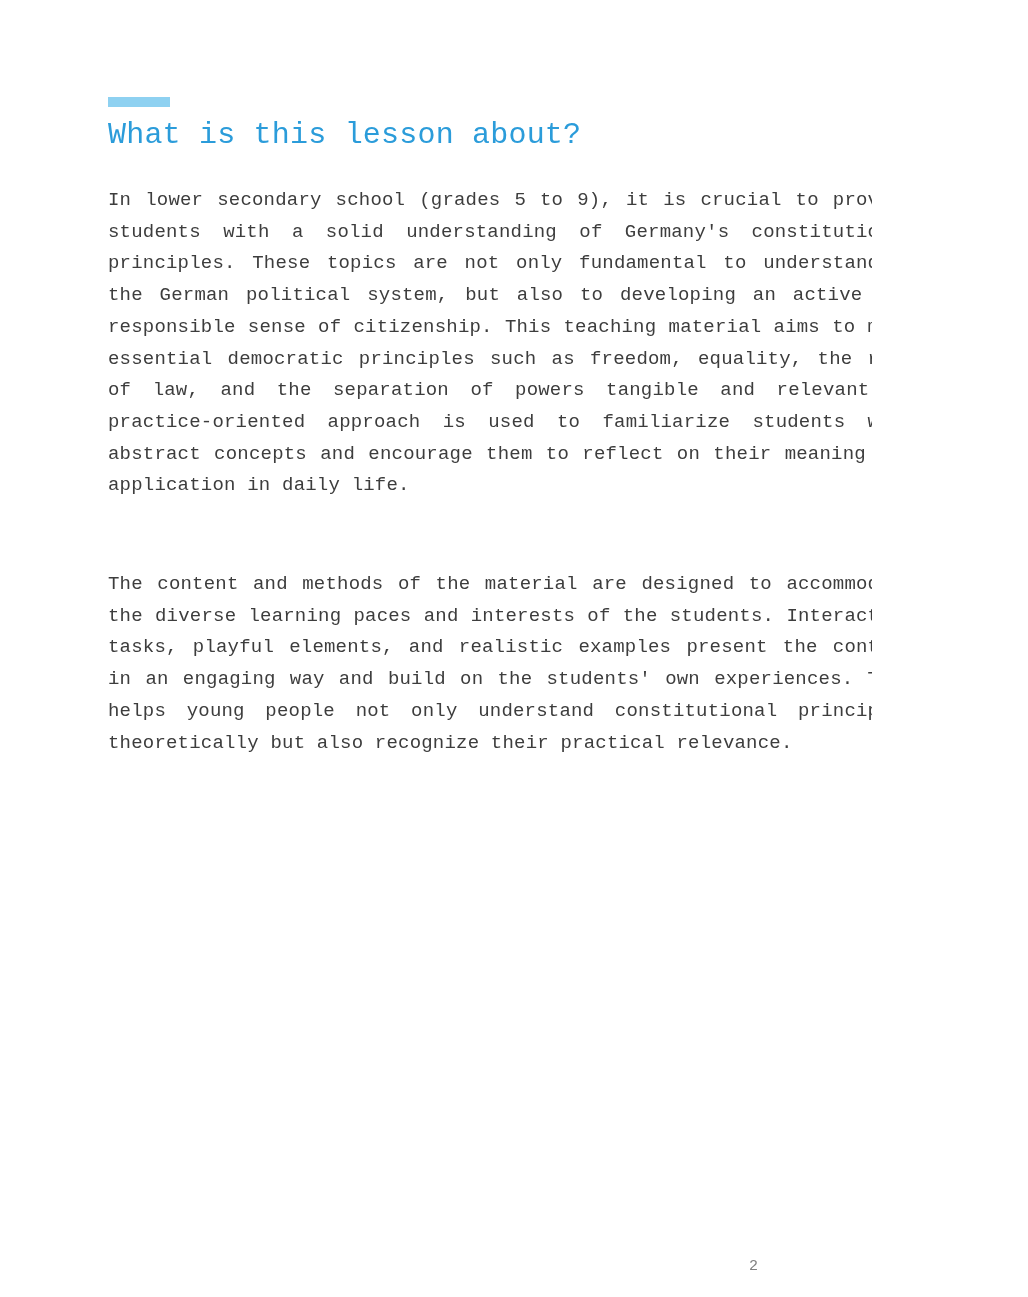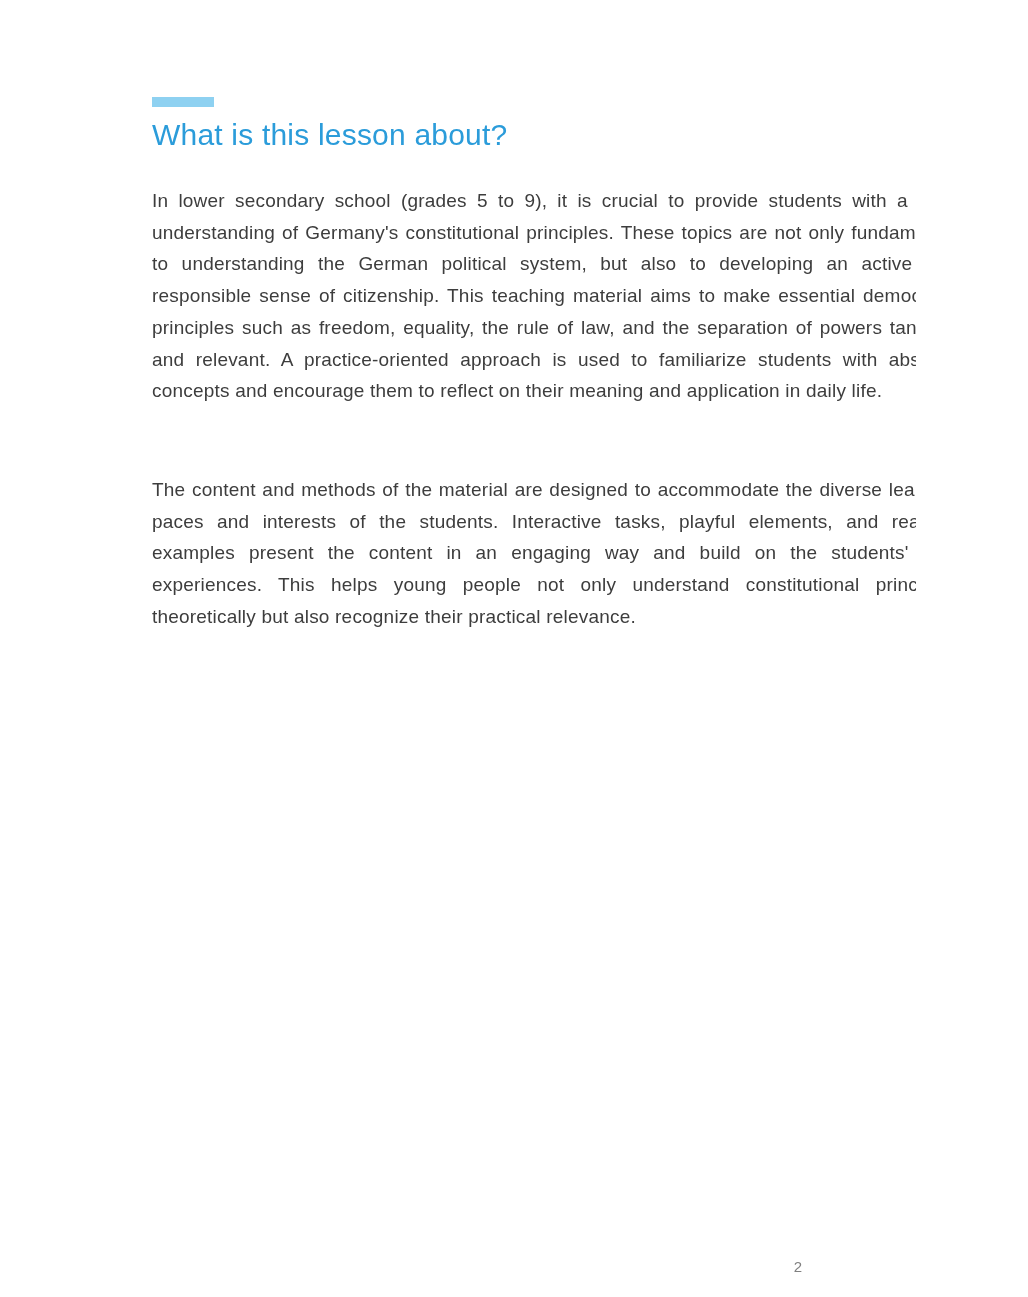--- a/index.html
+++ b/index.html
@@ -5,24 +5,23 @@
   html, body {
     margin: 0;
     padding: 0;
     background: #ffffff;
   }
   .page {
     position: relative;
     width: 872px;
     height: 1297px;
     background: #ffffff;
-    font-family: Liberation Sans, sans-serif;
+    font-family: Liberation Mono, monospace;
     overflow: hidden;
     box-sizing: border-box;
-    margin-left: 44px;
   }
   .content {
     position: absolute;
     left: 108px;
     top: 97px;
     width: 806px;
   }
   .accent-bar {
     width: 62px;
     height: 10px;

